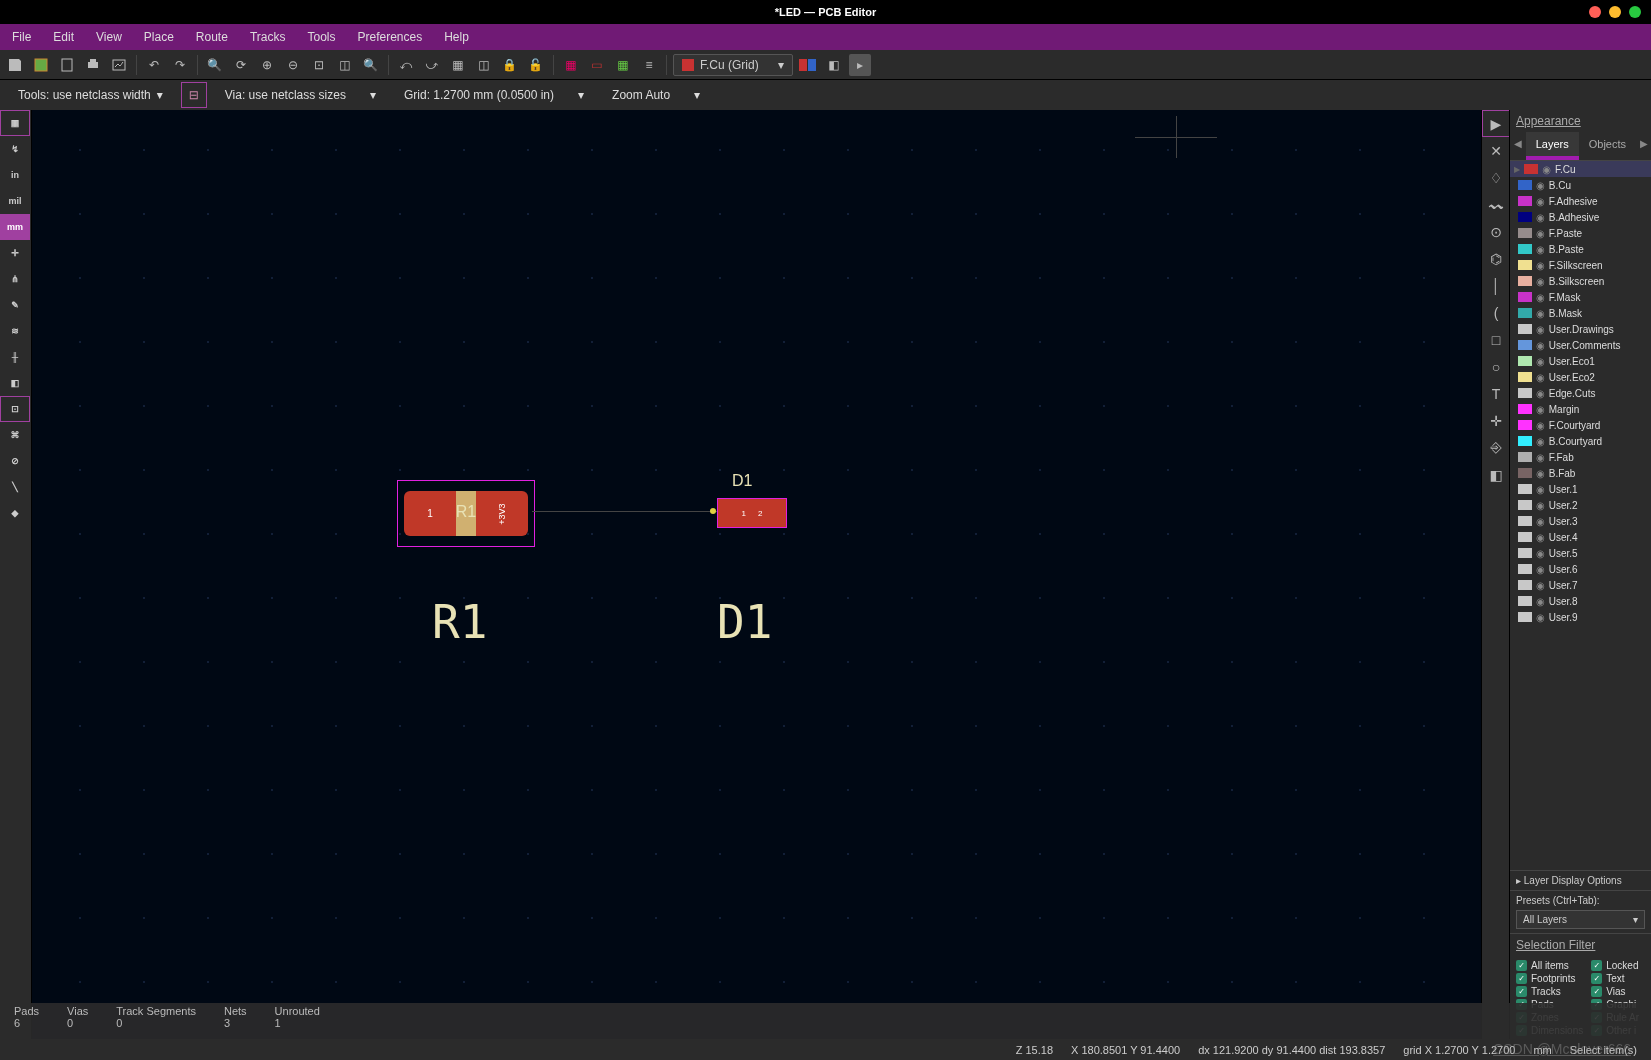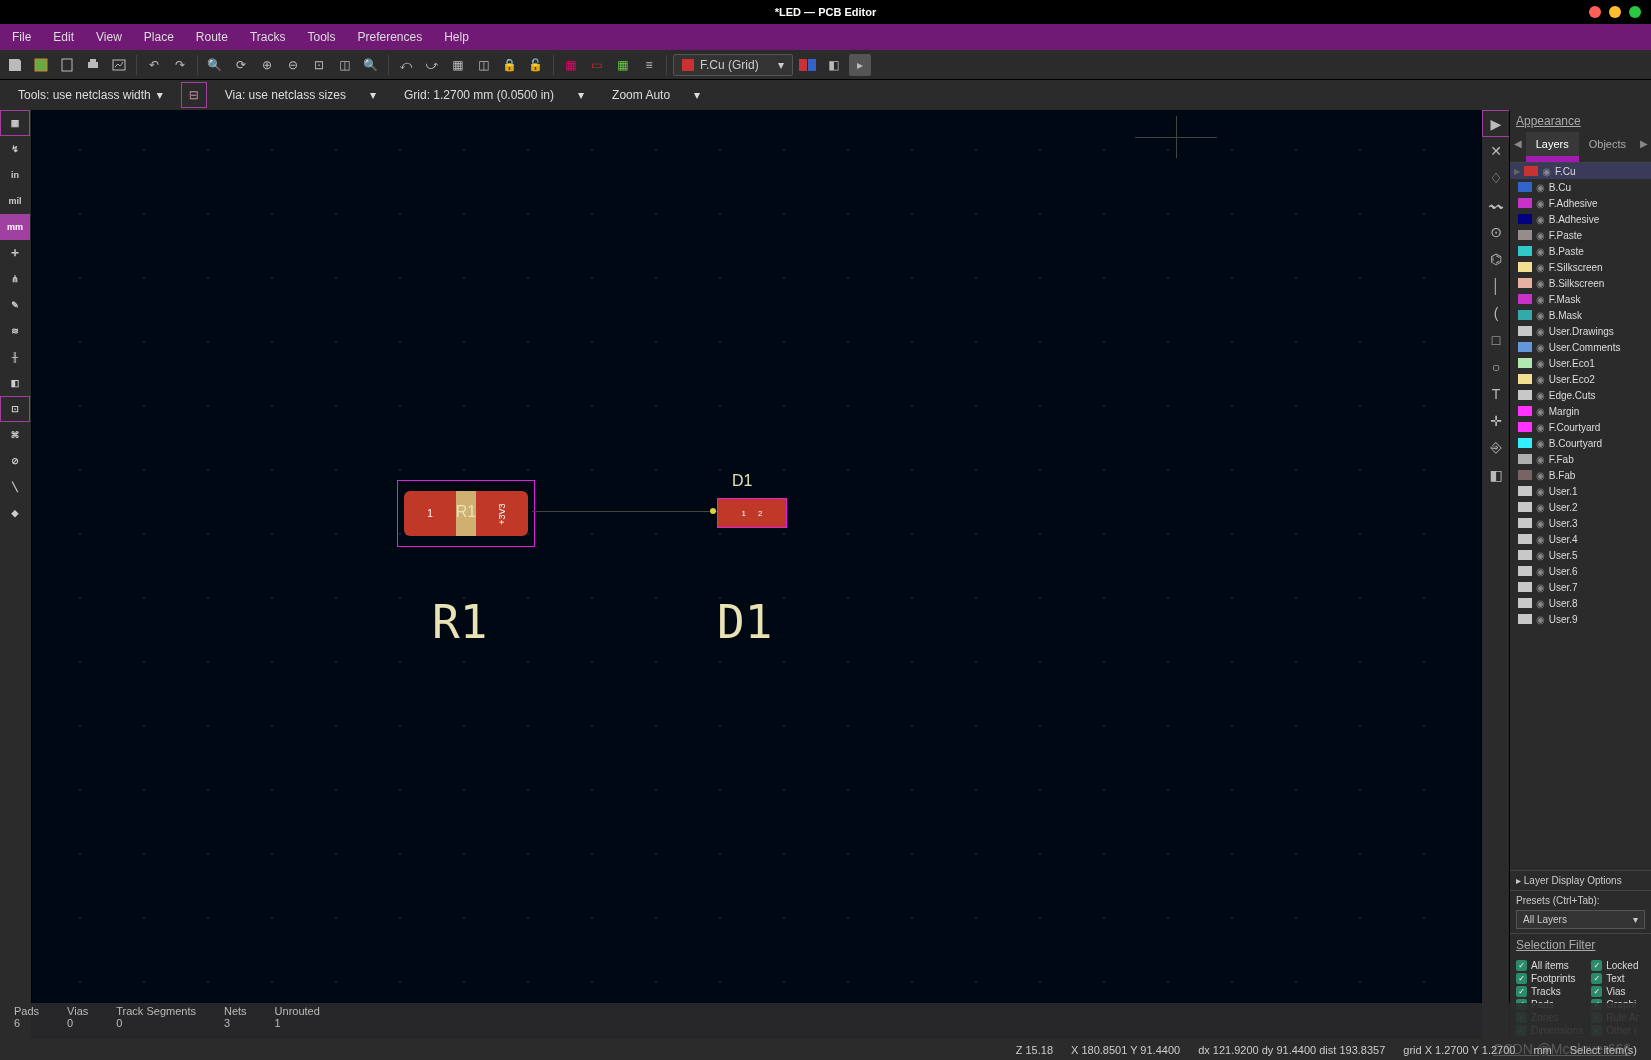--- a/index.html
+++ b/index.html
@@ -45,21 +45,21 @@
 .cross::before, .cross::after { content: ''; position: absolute; background: #444; }
 .cross::before { left: 50%; top: -6px; bottom: -6px; width: 1px; }
 .cross::after { top: 50%; left: -6px; right: -6px; height: 1px; }
 .right-toolbar { width: 28px; background: #2b2b2b; display: flex; flex-direction: column; border-left: 1px solid #000; }
 .right-tool { width: 28px; height: 27px; display: flex; align-items: center; justify-content: center; cursor: pointer; color: #bbb; font-size: 14px; }
 .right-tool.active { border: 1px solid #a040a0; }
 .right-panel { width: 142px; background: #2b2b2b; display: flex; flex-direction: column; border-left: 1px solid #000; font-size: 10px; }
 .panel-header { padding: 4px 6px; color: #aaa; font-size: 12px; text-decoration: underline; }
 .tabs { display: flex; border-bottom: 1px solid #444; }
 .tab { padding: 6px 10px; cursor: pointer; color: #aaa; font-size: 11px; }
-.tab.active { background: #383838; color: #fff; border-bottom: 6px solid #a21caf; }
+.tab.active { background: #383838; color: #fff; border-bottom: 4px solid #a21caf; }
 .layers-list { flex: 1; overflow-y: auto; }
 .layer-row { display: flex; align-items: center; padding: 1px 4px; gap: 4px; height: 16px; cursor: pointer; }
 .layer-row.selected { background: #3a3a5a; }
 .layer-sw { width: 14px; height: 10px; flex-shrink: 0; }
 .eye { color: #888; font-size: 10px; }
 .layer-name { color: #ddd; font-size: 10px; white-space: nowrap; }
 .panel-section { padding: 4px 6px; border-top: 1px solid #444; }
 .preset-dd { background: #333; border: 1px solid #555; padding: 3px 6px; display: flex; justify-content: space-between; margin-top: 4px; cursor: pointer; }
 .filter-grid { display: grid; grid-template-columns: 1fr 1fr; gap: 2px 8px; padding: 4px 6px; }
 .checkbox-item { display: flex; align-items: center; gap: 4px; font-size: 10px; color: #ddd; }

